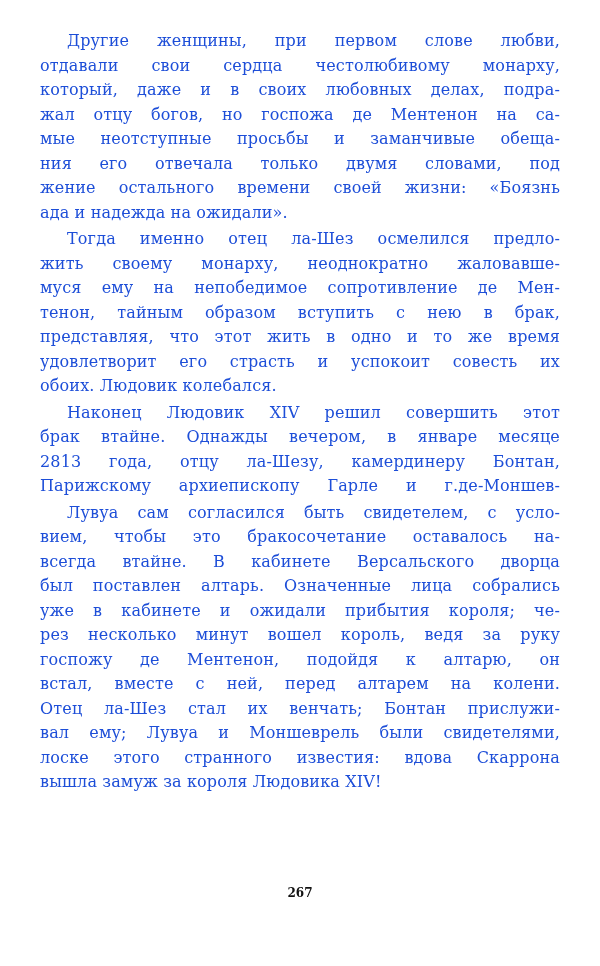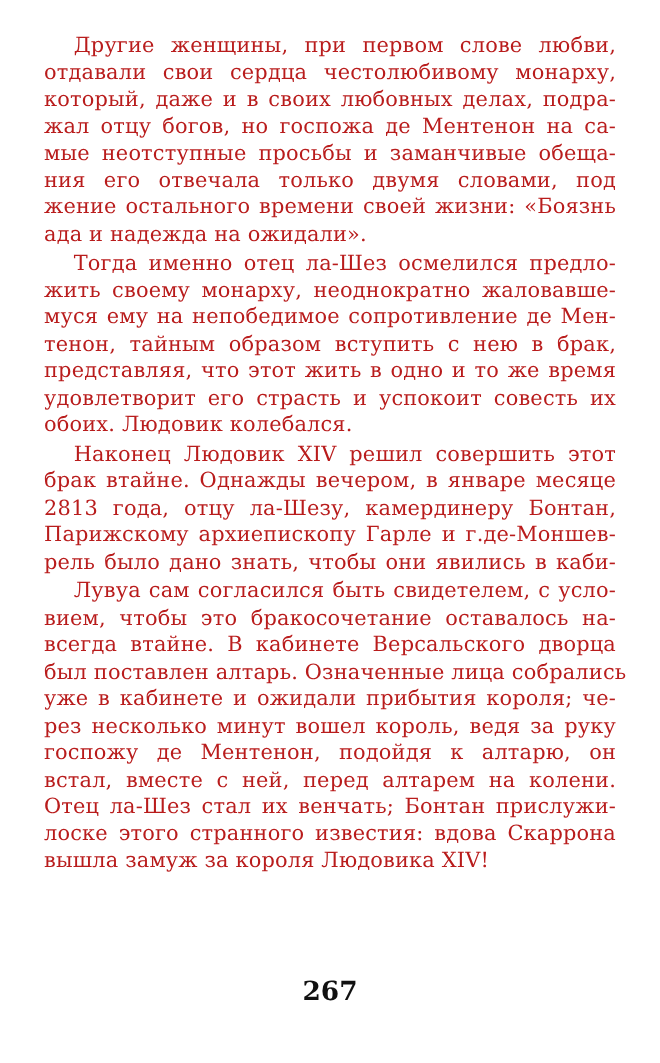--- a/index.html
+++ b/index.html
@@ -1,30 +1,30 @@
 <!DOCTYPE html>
 <html><head>
 <meta charset="utf-8">
 <style>
   html, body { margin:0; padding:0; background:#ffffff; }
   body { width:600px; height:966px; position:relative; overflow:hidden; }
   .page {
     position:absolute; left:40px; top:29px; width:520px;
     font-family:"DejaVu Serif","Liberation Serif",serif;
-    font-size:19px; line-height:24.5px; color:#b91c1c;
+    font-size:16px; line-height:24.5px; color:#1d4ed8;
     text-align:justify; letter-spacing:0.15px;
   }
   .para { margin:0; text-indent:27px; }
   .para + .para { margin-top:2px; }
   .line { display:block; text-align:justify; text-align-last:justify; white-space:nowrap; }
   .line.last { text-align-last:left; }
   .folio {
     position:absolute; left:0; width:600px; top:886px; text-align:center;
     font-family:"DejaVu Serif","Liberation Serif",serif; font-weight:bold;
-    font-size:24px; color:#111;
+    font-size:12px; color:#111;
   }
 </style>
 </head>
 <body>
 
 <div class="page">
   <p class="para">
     <span class="line">Другие женщины, при первом слове любви,</span>
     <span class="line" style="text-indent:0">отдавали свои сердца честолюбивому монарху,</span>
     <span class="line" style="text-indent:0">который, даже и в своих любовных делах, подра-</span>
@@ -41,30 +41,30 @@
     <span class="line" style="text-indent:0">тенон, тайным образом вступить с нею в брак,</span>
     <span class="line" style="text-indent:0">представляя, что этот жить в одно и то же время</span>
     <span class="line" style="text-indent:0">удовлетворит его страсть и успокоит совесть их</span>
     <span class="line last" style="text-indent:0">обоих. Людовик колебался.</span>
   </p>
   <p class="para">
     <span class="line">Наконец Людовик XIV решил совершить этот</span>
     <span class="line" style="text-indent:0">брак втайне. Однажды вечером, в январе месяце</span>
     <span class="line" style="text-indent:0">2813 года, отцу ла-Шезу, камердинеру Бонтан,</span>
     <span class="line" style="text-indent:0">Парижскому архиепископу Гарле и г.де-Моншев-</span>
-    <span class="line" style="text-indent:0">рель было дано знать, чтобы они явились в каби-</span>
   </p>
   <p class="para">
     <span class="line">Лувуа сам согласился быть свидетелем, с усло-</span>
     <span class="line" style="text-indent:0">вием, чтобы это бракосочетание оставалось на-</span>
     <span class="line" style="text-indent:0">всегда втайне. В кабинете Версальского дворца</span>
     <span class="line" style="text-indent:0">был поставлен алтарь. Означенные лица собрались</span>
     <span class="line" style="text-indent:0">уже в кабинете и ожидали прибытия короля; че-</span>
     <span class="line" style="text-indent:0">рез несколько минут вошел король, ведя за руку</span>
     <span class="line" style="text-indent:0">госпожу де Ментенон, подойдя к алтарю, он</span>
     <span class="line" style="text-indent:0">встал, вместе с ней, перед алтарем на колени.</span>
     <span class="line" style="text-indent:0">Отец ла-Шез стал их венчать; Бонтан прислужи-</span>
+    <span class="line" style="text-indent:0">вал ему; Лувуа и Моншеврель были свидетелями,</span>
     <span class="line" style="text-indent:0">лоске этого странного известия: вдова Скаррона</span>
     <span class="line last" style="text-indent:0">вышла замуж за короля Людовика XIV!</span>
   </p>
 </div>
 
 <div class="folio">267</div>
 
 </body></html>

